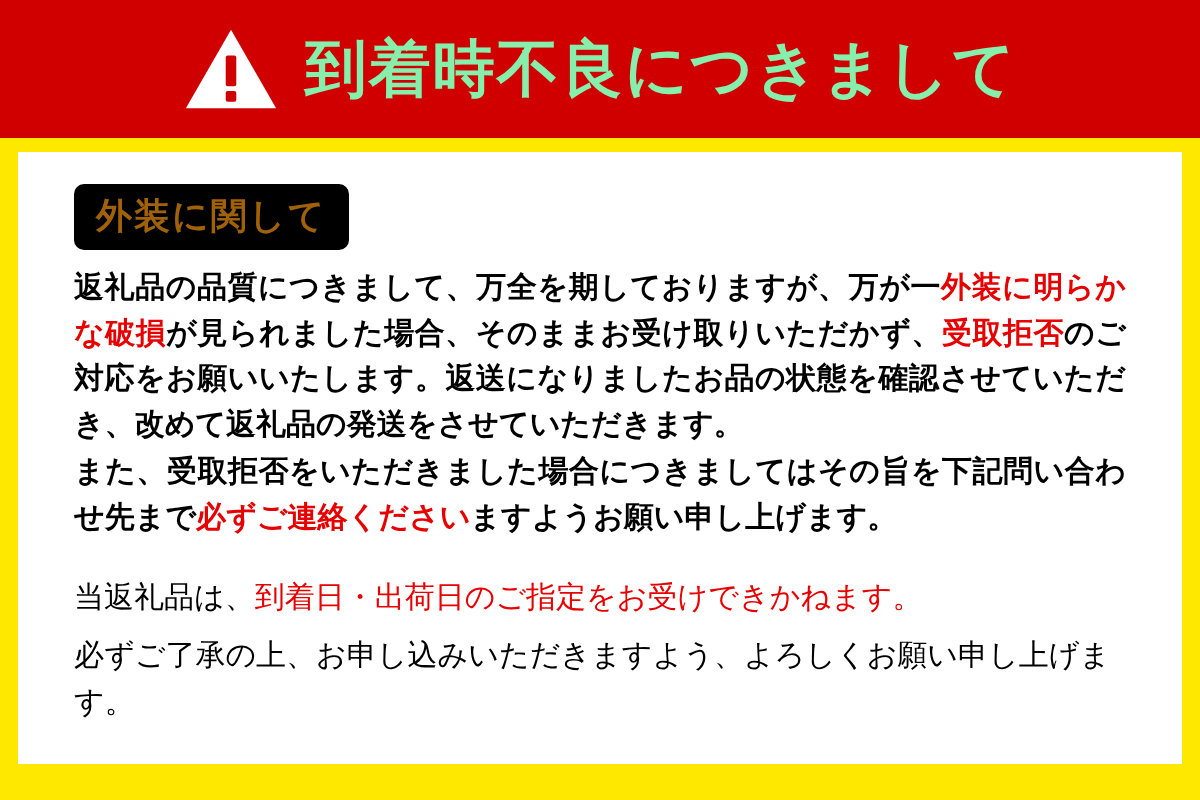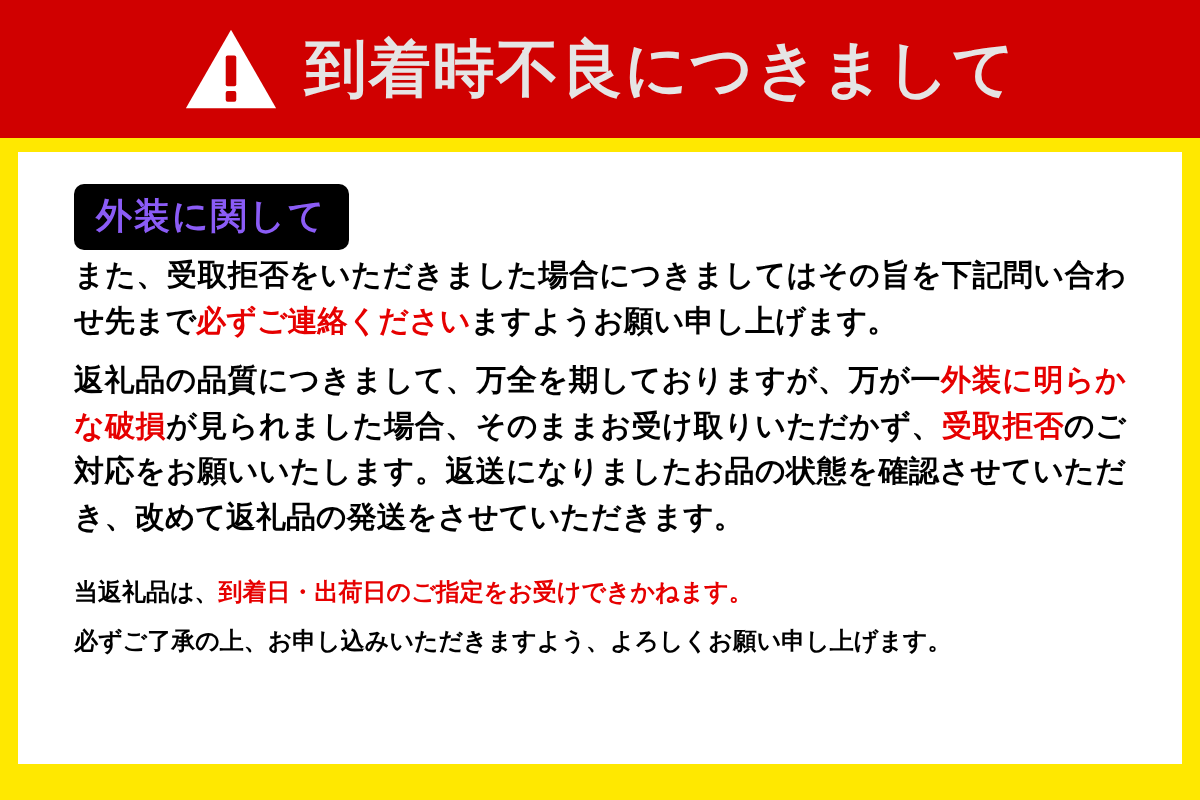--- a/index.html
+++ b/index.html
@@ -37,21 +37,21 @@
     display: flex;
     align-items: center;
     gap: 26px;
   }
   .warn-icon {
     width: 96px;
     height: 86px;
     display: block;
   }
   .header-title {
-    color: #e5e5e5;
+    color: #86efac;
     font-size: 62px;
     font-weight: bold;
     letter-spacing: 2px;
     line-height: 1;
     white-space: nowrap;
   }
 
   
   .card {
     position: absolute;
@@ -60,21 +60,21 @@
     width: 1164px;
     height: 612px;
     background: #ffffff;
     box-sizing: border-box;
     padding: 32px 56px 0 56px;
   }
 
   .section-tag {
     display: inline-block;
     background: #000000;
-    color: #8b5cf6;
+    color: #a16207;
     font-size: 36px;
     font-weight: bold;
     line-height: 1;
     padding: 14px 22px 16px 22px;
     border-radius: 10px;
     letter-spacing: 2px;
   }
 
   .para {
     font-size: 30px;
@@ -88,22 +88,22 @@
   .para.tight {
     margin-top: 2px;
   }
   .red {
     color: #e60000;
   }
   .section-2 {
     margin-top: 34px;
   }
   .sec2-para {
-    font-size: 24px;
-    font-weight: bold;
+    font-size: 30px;
+    font-weight: normal;
     color: #000000;
     line-height: 1.56;
     margin: 12px 0 0 0;
   }
 </style>
 </head>
 <body>
 
 <div class="page">
 
@@ -116,23 +116,23 @@
       </svg>
       <div class="header-title">到着時不良につきまして</div>
     </div>
   </div>
 
   <div class="card">
 
     <div>
       <div class="section-tag">外装に関して</div>
 
+      <p class="para"><span>返礼品の品質につきまして、万全を期しておりますが、万が一</span><span class="red">外装に明らかな破損</span><span>が見られました場合、そのままお受け取りいただかず、</span><span class="red">受取拒否</span><span>のご対応をお願いいたします。返送になりましたお品の状態を確認させていただき、改めて返礼品の発送をさせていただきます。</span></p>
+
       <p class="para tight"><span>また、受取拒否をいただきました場合につきましてはその旨を下記問い合わせ先まで</span><span class="red">必ずご連絡ください</span><span>ますようお願い申し上げます。</span></p>
-
-      <p class="para"><span>返礼品の品質につきまして、万全を期しておりますが、万が一</span><span class="red">外装に明らかな破損</span><span>が見られました場合、そのままお受け取りいただかず、</span><span class="red">受取拒否</span><span>のご対応をお願いいたします。返送になりましたお品の状態を確認させていただき、改めて返礼品の発送をさせていただきます。</span></p>
     </div>
 
     <div class="section-2">
 
       <p class="sec2-para"><span>当返礼品は、</span><span class="red">到着日・出荷日のご指定をお受けできかねます。</span></p>
 
       <p class="sec2-para"><span>必ずご了承の上、お申し込みいただきますよう、よろしくお願い申し上げます。</span></p>
     </div>
 
   </div>

